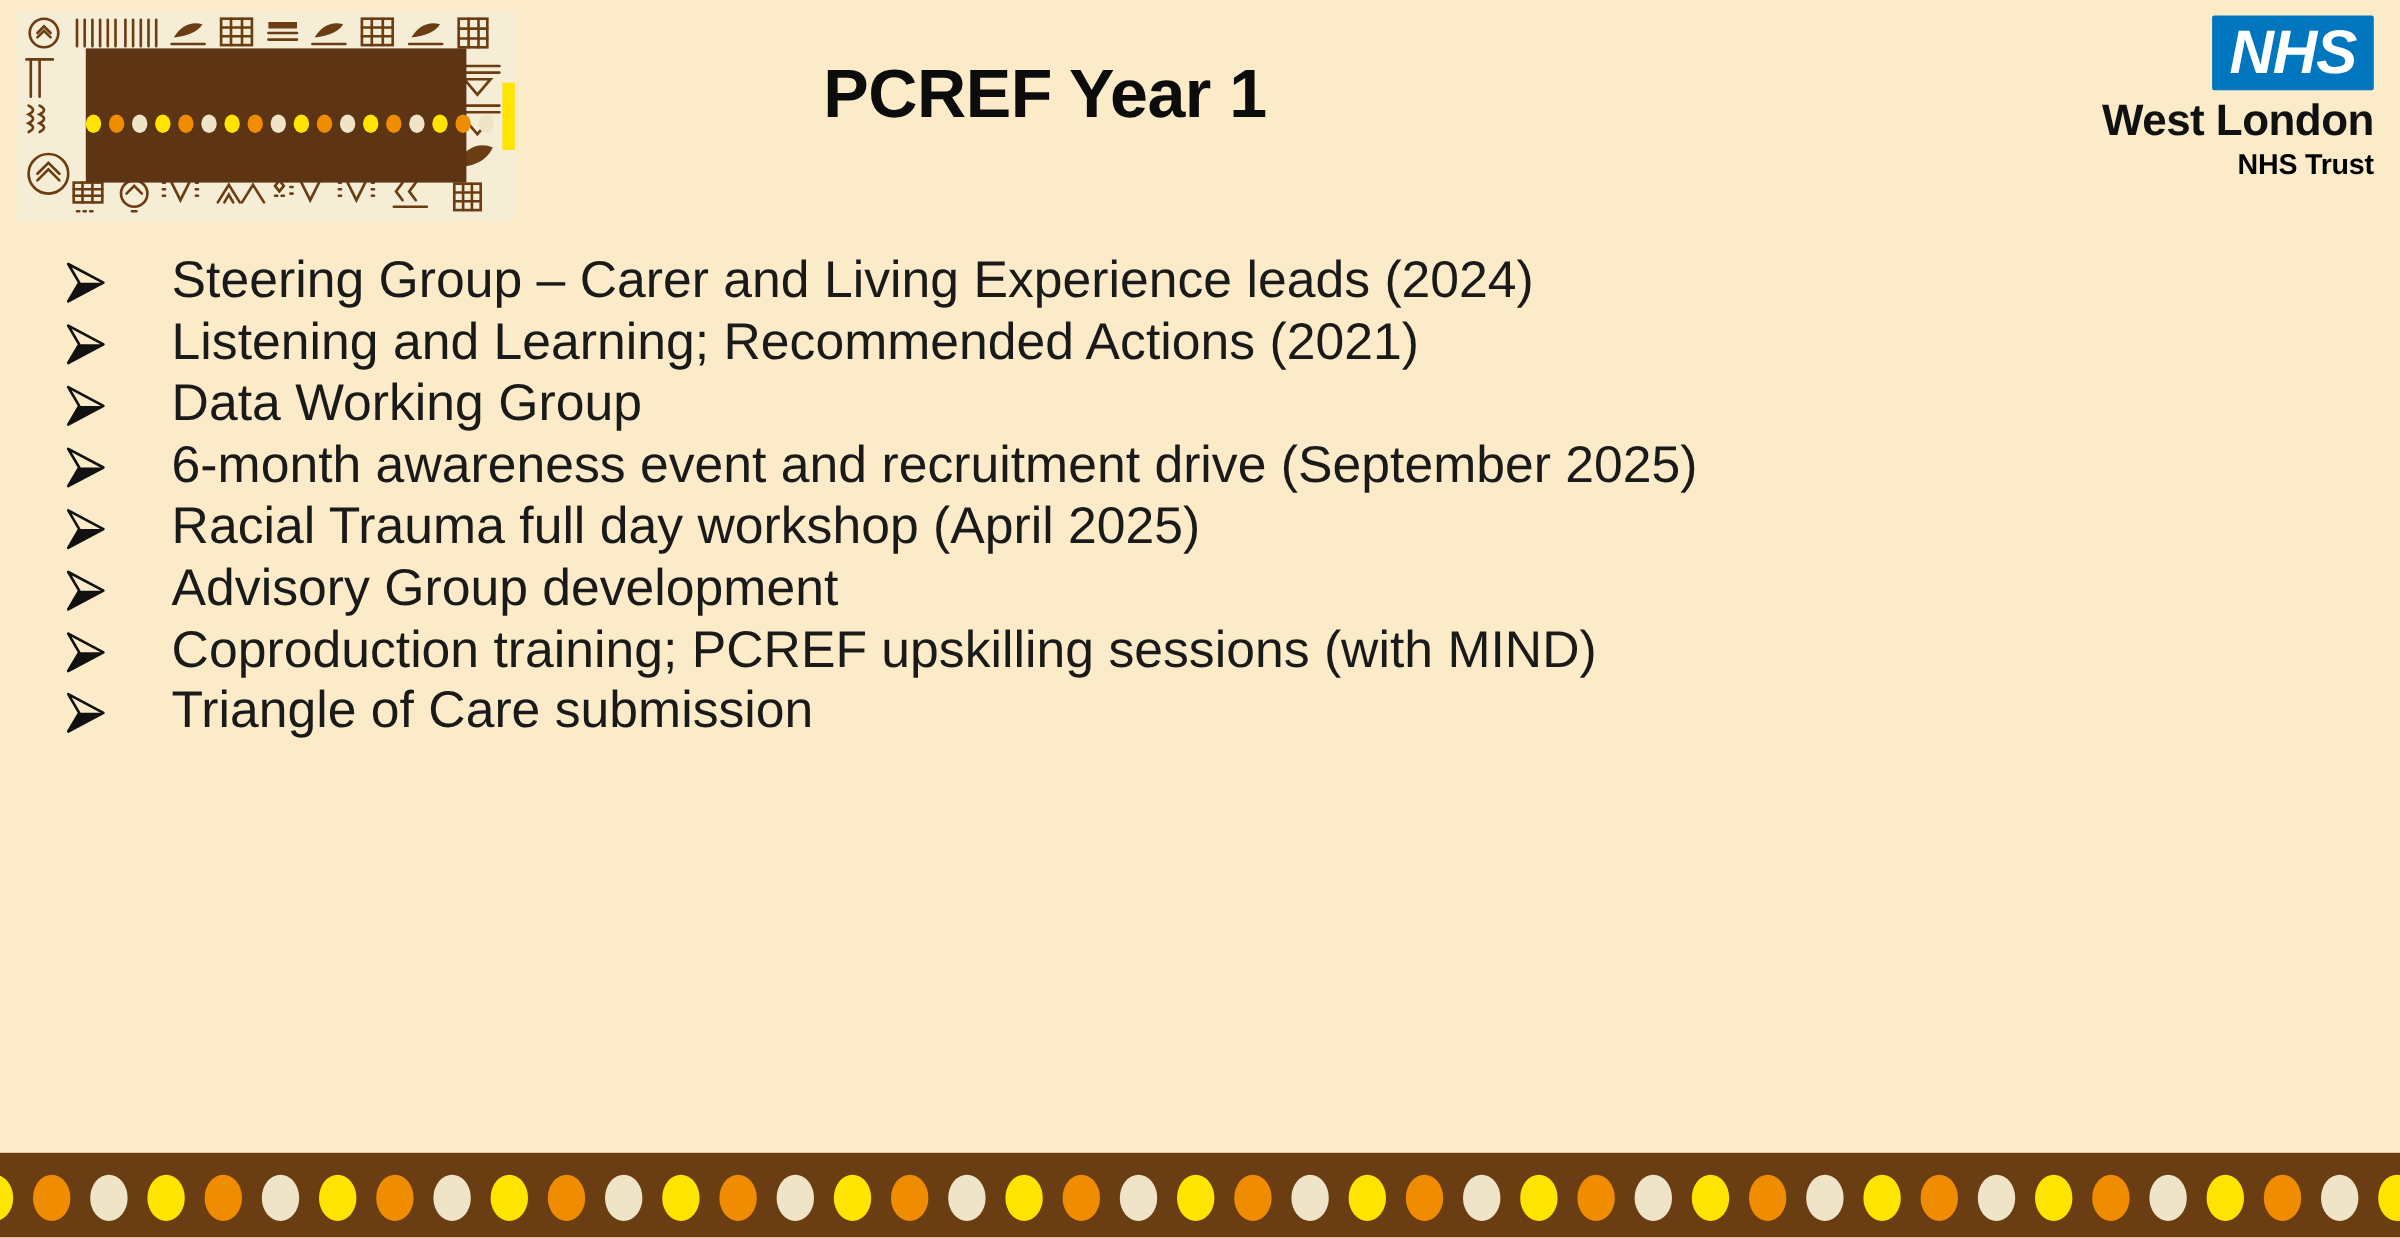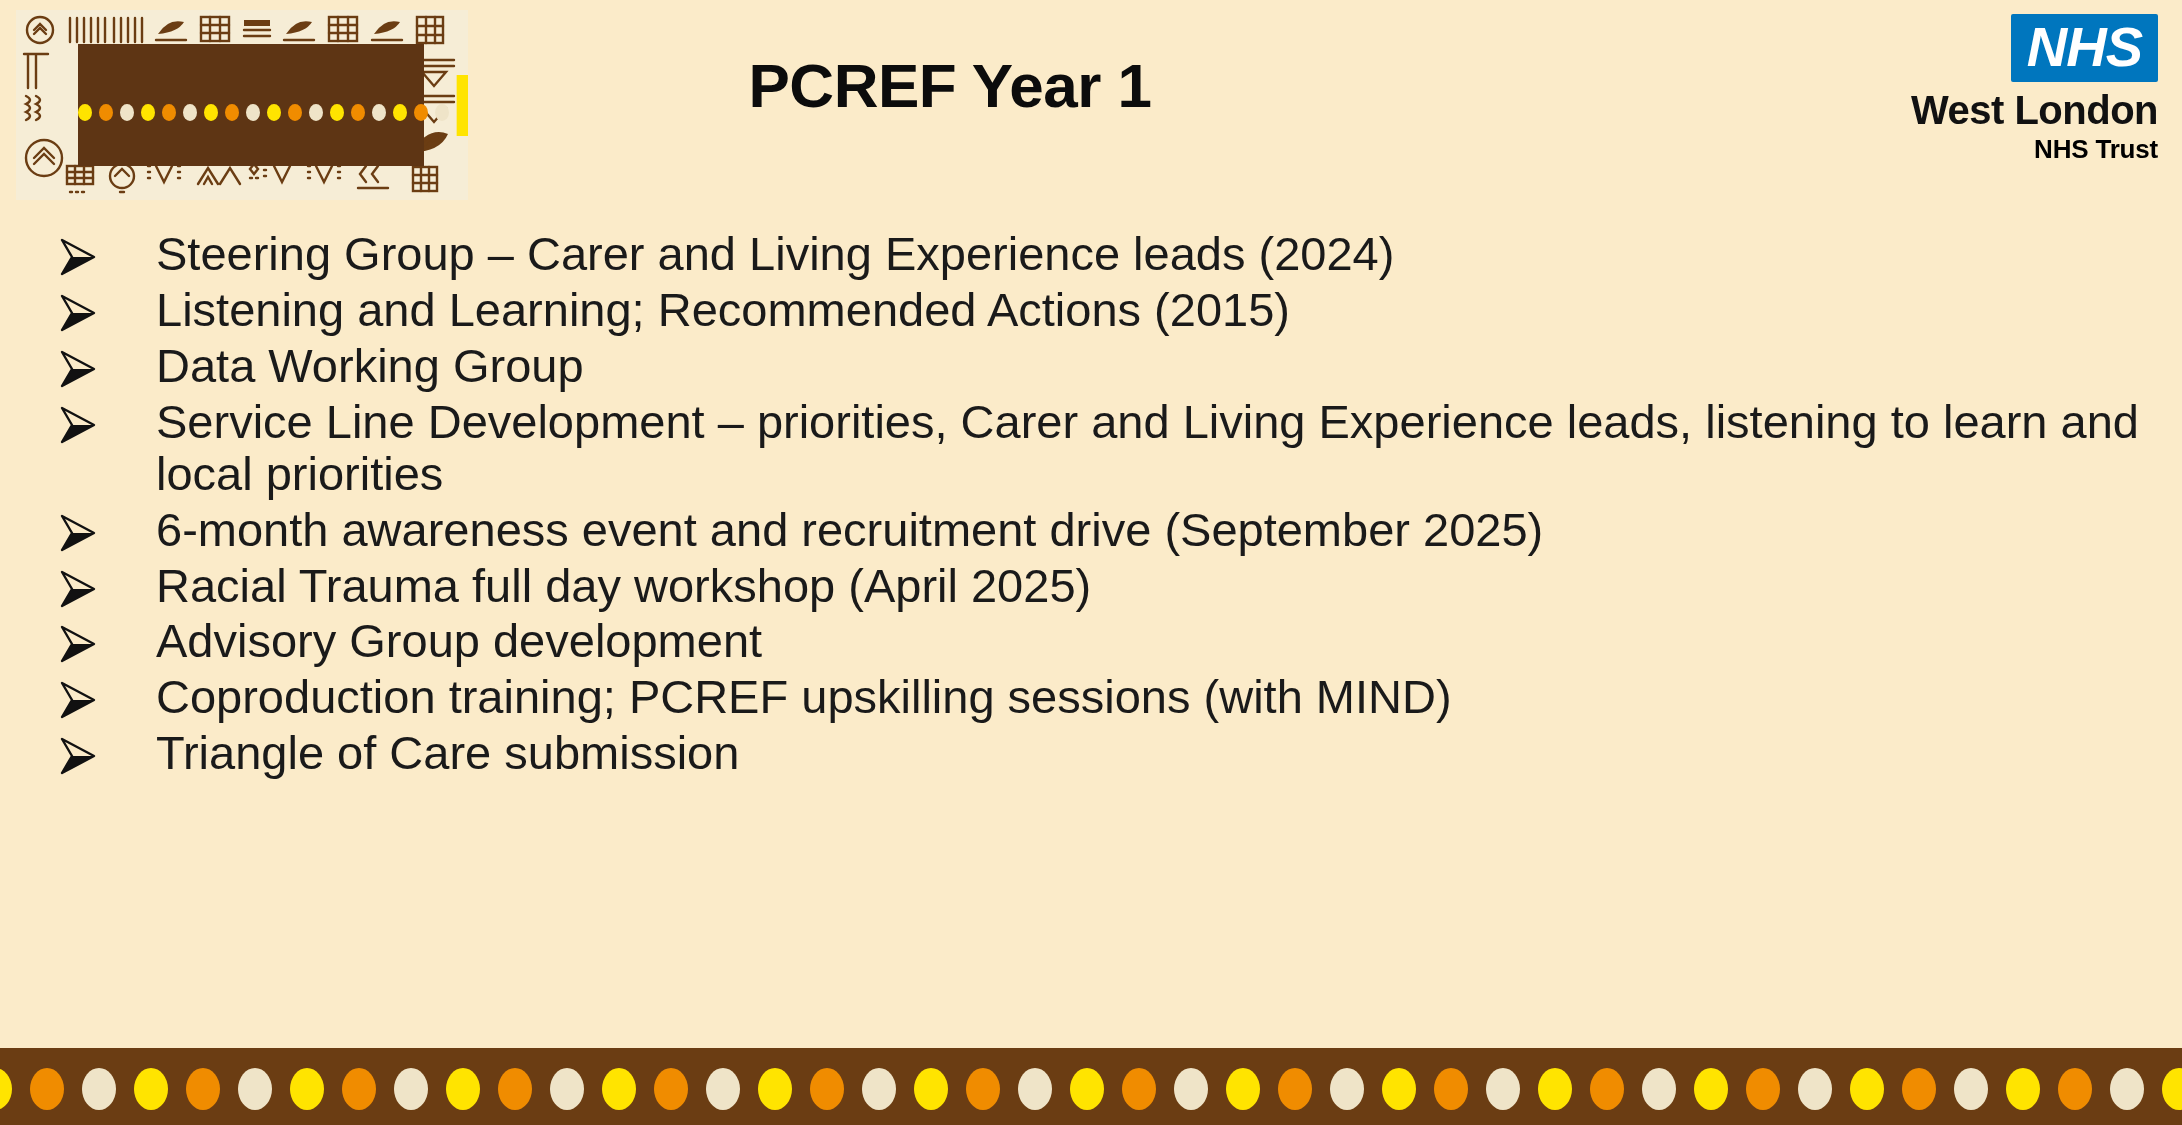--- a/index.html
+++ b/index.html
@@ -346,41 +346,31 @@
       <span class="bullet-text">Steering Group – Carer and Living Experience leads (2024)</span>
     </li>
     <li class="bullet-item">
       <span class="bullet-marker">
         <svg width="40" height="38" viewBox="0 0 40 38">
             <path d="M4 2 L36 19 L4 36 L14 19 Z" fill="#111111"></path>
             <path d="M4 2 L36 19 L14 19 Z" fill="#FBEBC9"></path>
             <path d="M4 2 L36 19 L4 36 L14 19 Z" fill="none" stroke="#111111" stroke-width="2.4" stroke-linejoin="round"></path>
           </svg>
       </span>
-      <span class="bullet-text">Listening and Learning; Recommended Actions (2015)</span>
+      <span class="bullet-text">Listening and Learning; Recommended Actions (2021)</span>
     </li>
     <li class="bullet-item">
       <span class="bullet-marker">
         <svg width="40" height="38" viewBox="0 0 40 38">
             <path d="M4 2 L36 19 L4 36 L14 19 Z" fill="#111111"></path>
             <path d="M4 2 L36 19 L14 19 Z" fill="#FBEBC9"></path>
             <path d="M4 2 L36 19 L4 36 L14 19 Z" fill="none" stroke="#111111" stroke-width="2.4" stroke-linejoin="round"></path>
           </svg>
       </span>
       <span class="bullet-text">Data Working Group</span>
-    </li>
-    <li class="bullet-item">
-      <span class="bullet-marker">
-        <svg width="40" height="38" viewBox="0 0 40 38">
-            <path d="M4 2 L36 19 L4 36 L14 19 Z" fill="#111111"></path>
-            <path d="M4 2 L36 19 L14 19 Z" fill="#FBEBC9"></path>
-            <path d="M4 2 L36 19 L4 36 L14 19 Z" fill="none" stroke="#111111" stroke-width="2.4" stroke-linejoin="round"></path>
-          </svg>
-      </span>
-      <span class="bullet-text">Service Line Development – priorities, Carer and Living Experience leads, listening to learn and local priorities</span>
     </li>
     <li class="bullet-item">
       <span class="bullet-marker">
         <svg width="40" height="38" viewBox="0 0 40 38">
             <path d="M4 2 L36 19 L4 36 L14 19 Z" fill="#111111"></path>
             <path d="M4 2 L36 19 L14 19 Z" fill="#FBEBC9"></path>
             <path d="M4 2 L36 19 L4 36 L14 19 Z" fill="none" stroke="#111111" stroke-width="2.4" stroke-linejoin="round"></path>
           </svg>
       </span>
       <span class="bullet-text">6-month awareness event and recruitment drive (September 2025)</span>

